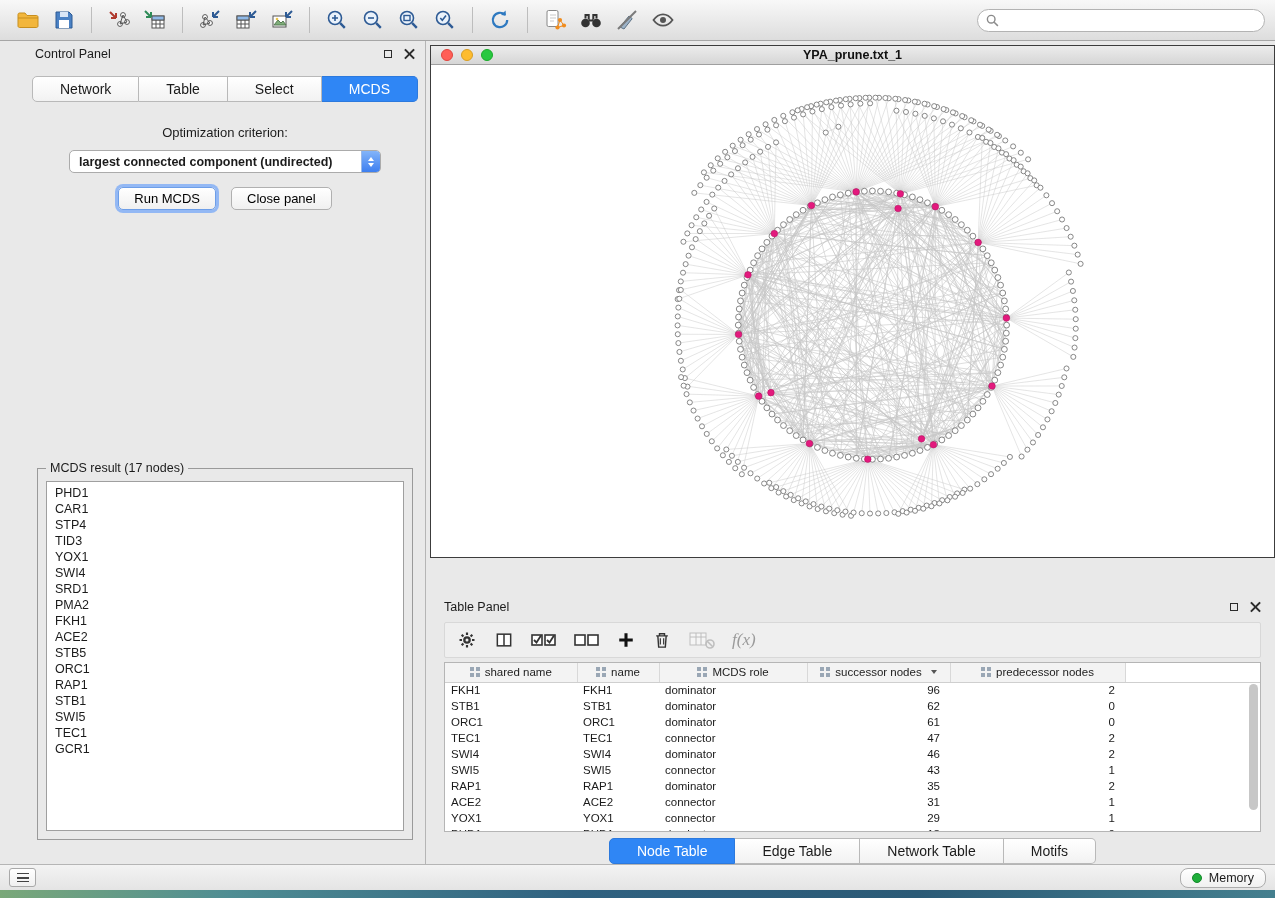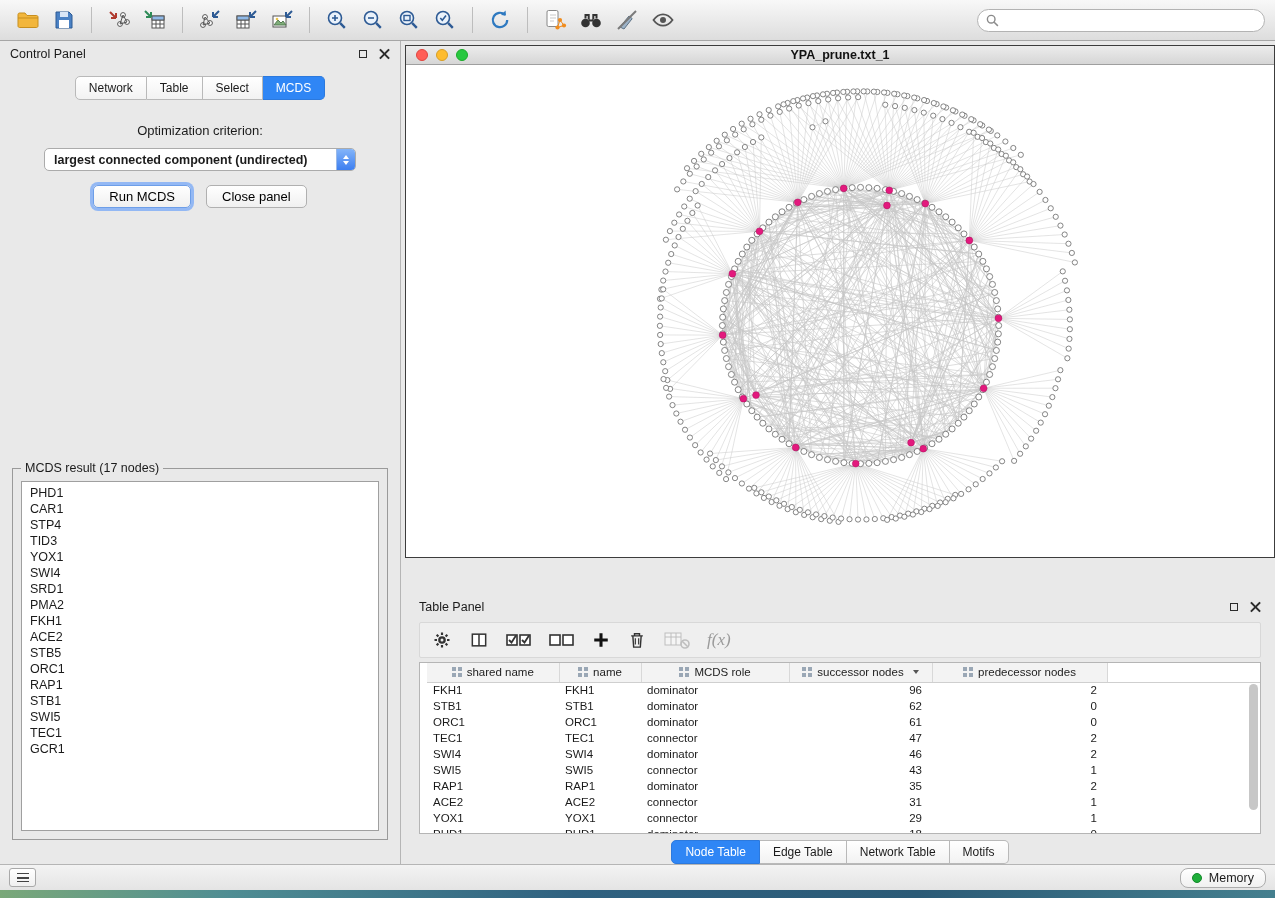--- a/index.html
+++ b/index.html
@@ -14,37 +14,37 @@
   .tb-btn { width:36px; height:31px; display:flex; align-items:center; justify-content:center;
             border-radius:4px; cursor:default; }
   .tb-btn svg { width:24px; height:24px; }
   .tb-sep { width:1px; height:26px; background:#bdbdbd; margin:0 9px; }
   .tb-search { margin-left:auto; position:relative; width:288px; height:23px; }
   .tb-search input { width:100%; height:100%; border:1px solid #b3b3b3; border-radius:12px;
                      padding:0 8px 0 27px; font-size:12px; background:#fff; outline:none; }
   .tb-search .mag { position:absolute; left:9px; top:5px; width:13px; height:13px; }
 
   
-  .content { flex:1; display:flex; min-height:0; }
+  .content { flex:1; display:flex; min-height:0;margin-left:25px; }
 
   
   .control-panel { width:401px; flex:0 0 401px; border-right:1px solid #b5b5b5;
                    background:#e9e9e9; display:flex; flex-direction:column; }
   .panel-header { height:26px; flex:0 0 26px; display:flex; align-items:center; padding:0 10px; }
   .panel-title { font-size:12.5px; color:#1b1b1b; }
   .win-btns { margin-left:auto; display:flex; gap:12px; align-items:center; }
   .win-float { width:8px; height:8px; border:1.5px solid #2b2b2b; display:inline-block; }
   .win-close { position:relative; width:11px; height:11px; display:inline-block; }
   .win-close::before, .win-close::after { content:""; position:absolute; left:-1px; top:4.5px;
         width:13px; height:2px; background:#2b2b2b; }
   .win-close::before { transform:rotate(45deg); }
   .win-close::after { transform:rotate(-45deg); }
 
   .cp-tabs { display:flex; justify-content:center; margin-top:9px; }
-  .seg-tab { padding:4px 13px; font-size:12px; background:linear-gradient(#ffffff,#f2f2f2);
+  .seg-tab { padding:4px 27px; font-size:14px; background:linear-gradient(#ffffff,#f2f2f2);
              border:1px solid #b9b9b9; border-left:none; color:#1b1b1b; cursor:default; }
   .seg-tab.first { border-left:1px solid #b9b9b9; border-radius:5px 0 0 5px; }
   .seg-tab.last { border-radius:0 5px 5px 0; }
   .seg-tab.active { background:#2f86f5; color:#fff; border-color:#2c79dd; }
 
   .cp-opt-label { text-align:center; margin-top:23px; font-size:13px; }
   .cp-select { position:relative; margin:10px auto 0; width:312px; height:23px; background:#fff;
                border:1px solid #ababab; border-radius:5px; display:flex; align-items:center;
                padding:0 24px 0 9px; font-size:12.5px;font-weight:bold; }
   .select-cap { position:absolute; right:0; top:0; bottom:0; width:19px;
@@ -87,21 +87,21 @@
   .net-canvas svg { position:absolute; inset:0; width:100%; height:100%; }
 
   
   .table-panel { flex:1; margin-top:8px; display:flex; flex-direction:column; min-height:0; }
   .tp-toolbar { display:flex; align-items:center; gap:17px; margin:2px 14px 4px; padding:6px 10px 6px 12px;
                 background:#efefef; border:1px solid #d8d8d8; border-radius:2px; }
   .tp-tool { display:flex; align-items:center; justify-content:center; height:22px; cursor:default; }
   .fx-label { font-family:"Liberation Serif", serif; font-style:italic; font-size:17px; color:#9a9a9a; }
 
   .tp-table-wrap { margin:0 14px; background:#fff; border:1px solid #b5b5b5; position:relative;
-                   height:193px; overflow:hidden;padding-left:7px; }
+                   height:193px; overflow:hidden; }
   table { border-collapse:collapse; table-layout:fixed; width:100%; font-size:11.5px; }
   col.c0{width:132px} col.c1{width:82px} col.c2{width:148px} col.c3{width:143px} col.c4{width:175px}
   thead th { height:19px; background:#f3f3f3; border-right:1px solid #d8d8d8;
              border-bottom:1px solid #cfcfcf; font-weight:normal; color:#222; }
   thead th.filler { background:#fff; border-right:none; }
   .th-inner { display:flex; align-items:center; justify-content:center; gap:5px; }
   .chev { width:0; height:0; border-left:3.5px solid transparent; border-right:3.5px solid transparent;
           border-top:4.5px solid #555; margin-left:4px; }
   tbody td { height:16px; padding:0 6px; white-space:nowrap; overflow:hidden; }
   tbody td.td-num { text-align:right; padding-right:10px; }

